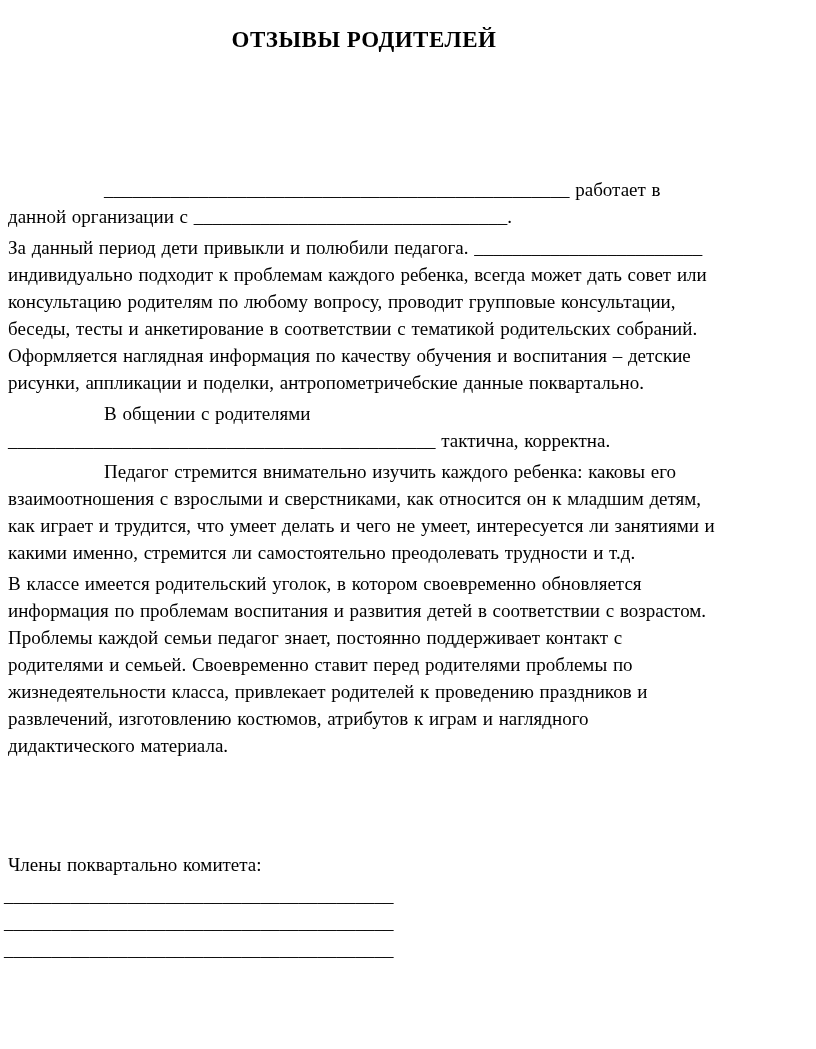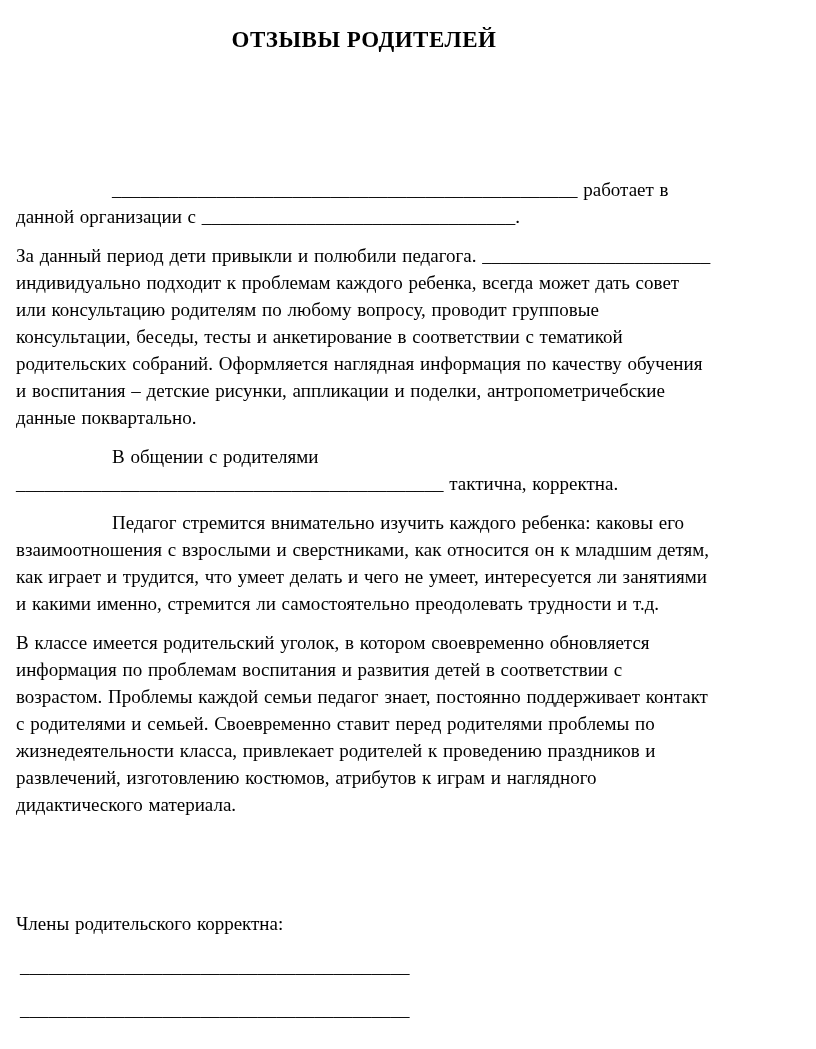--- a/index.html
+++ b/index.html
@@ -25,31 +25,31 @@
     }
     .title {
       font-size: 23px;
       font-weight: bold;
       text-align: center;
       margin: 0 0 122px 0;
       line-height: 28px;
       letter-spacing: 0.5px;
     }
     .para {
-      margin: 12px;
+      margin: 4px;
       word-spacing: 1px;
     }
     .indent {
       text-indent: 96px;
     }
     .committee {
       margin-top: 92px;
     }
     .sig-line {
-      margin: 16px;
+      margin: 0;
       letter-spacing: 0;
     }
   </style>
 </head>
 <body>
 
 <div class="page">
 
   <h1 class="title">ОТЗЫВЫ РОДИТЕЛЕЙ</h1>
 
@@ -57,19 +57,19 @@
 
   <p class="para">За данный период дети привыкли и полюбили педагога. ________________________ индивидуально подходит к проблемам каждого ребенка, всегда может дать совет или консультацию родителям по любому вопросу, проводит групповые консультации, беседы, тесты и анкетирование в соответствии с тематикой родительских собраний. Оформляется наглядная информация по качеству обучения и воспитания – детские рисунки, аппликации и поделки, антропометричебские данные поквартально.</p>
 
   <p class="para indent">В общении с родителями _____________________________________________ тактична, корректна.</p>
 
   <p class="para indent">Педагог стремится внимательно изучить каждого ребенка: каковы его взаимоотношения с взрослыми и сверстниками, как относится он к младшим детям, как играет и трудится, что умеет делать и чего не умеет, интересуется ли занятиями и какими именно, стремится ли самостоятельно преодолевать трудности и т.д.</p>
 
   <p class="para">В классе имеется родительский уголок, в котором своевременно обновляется информация по проблемам воспитания и развития детей в соответствии с возрастом. Проблемы каждой семьи педагог знает, постоянно поддерживает контакт с родителями и семьей. Своевременно ставит перед родителями проблемы по жизнедеятельности класса, привлекает родителей к проведению праздников и развлечений, изготовлению костюмов, атрибутов к играм и наглядного дидактического материала.</p>
 
   <div class="committee">
-    <p class="para">Члены родительского корректна:</p>
+    <p class="para">Члены поквартально комитета:</p>
     <p class="para sig-line">_________________________________________</p>
     <p class="para sig-line">_________________________________________</p>
     <p class="para sig-line">_________________________________________</p>
   </div>
 
 </div>
 
 </body></html>

